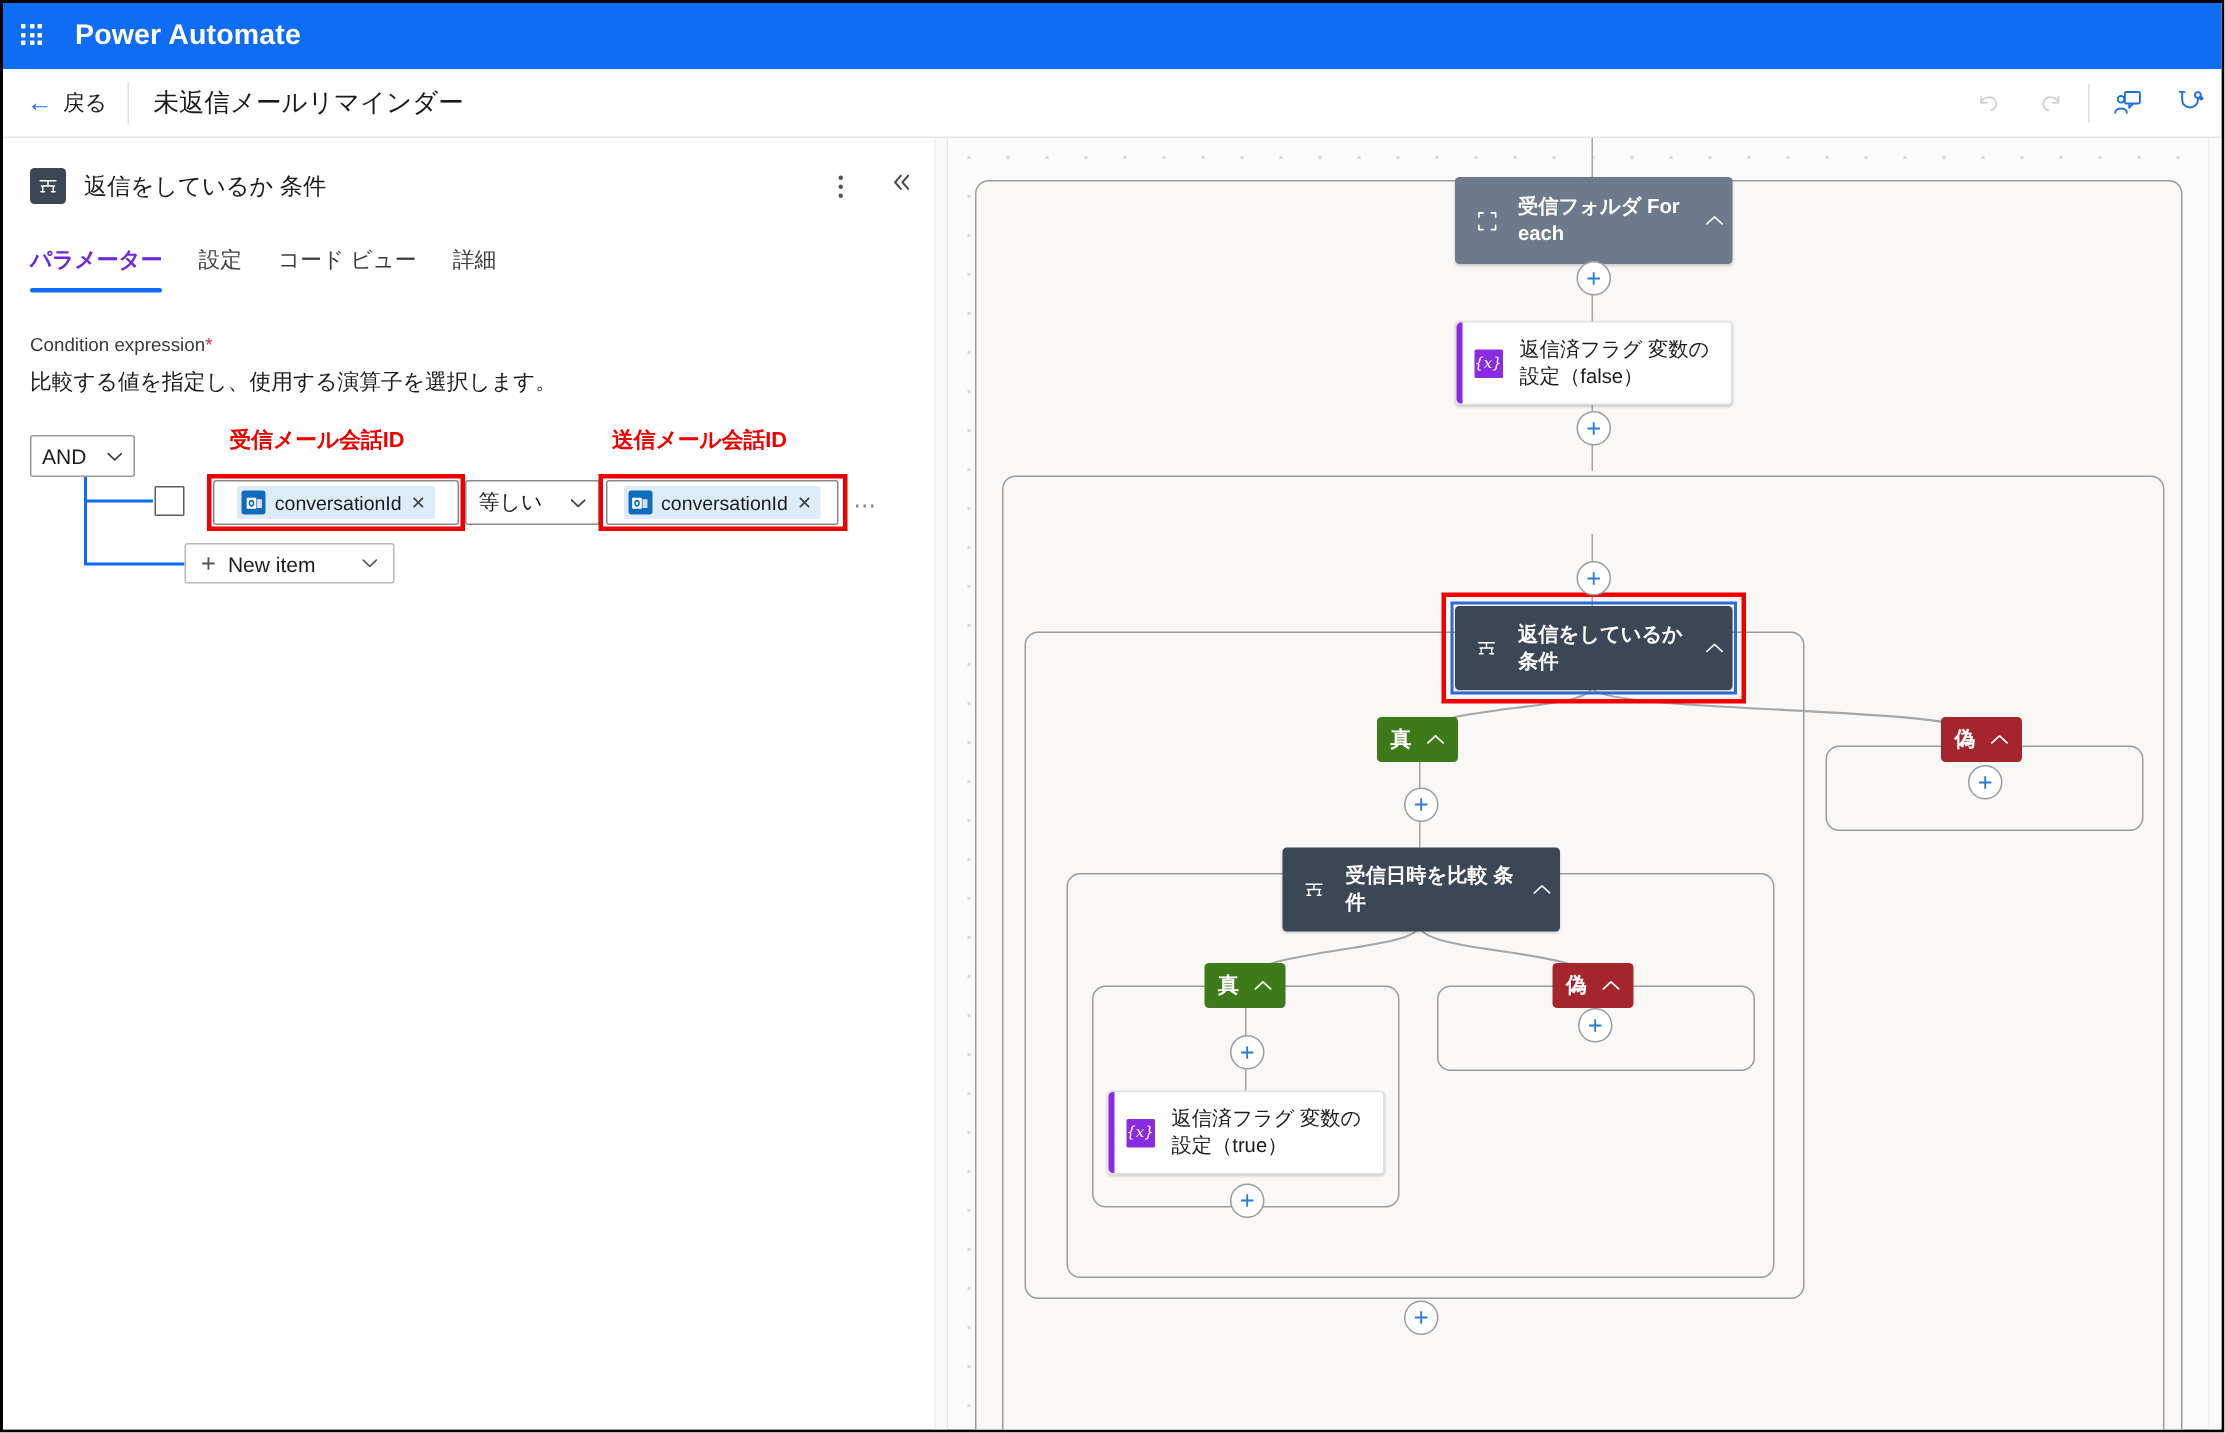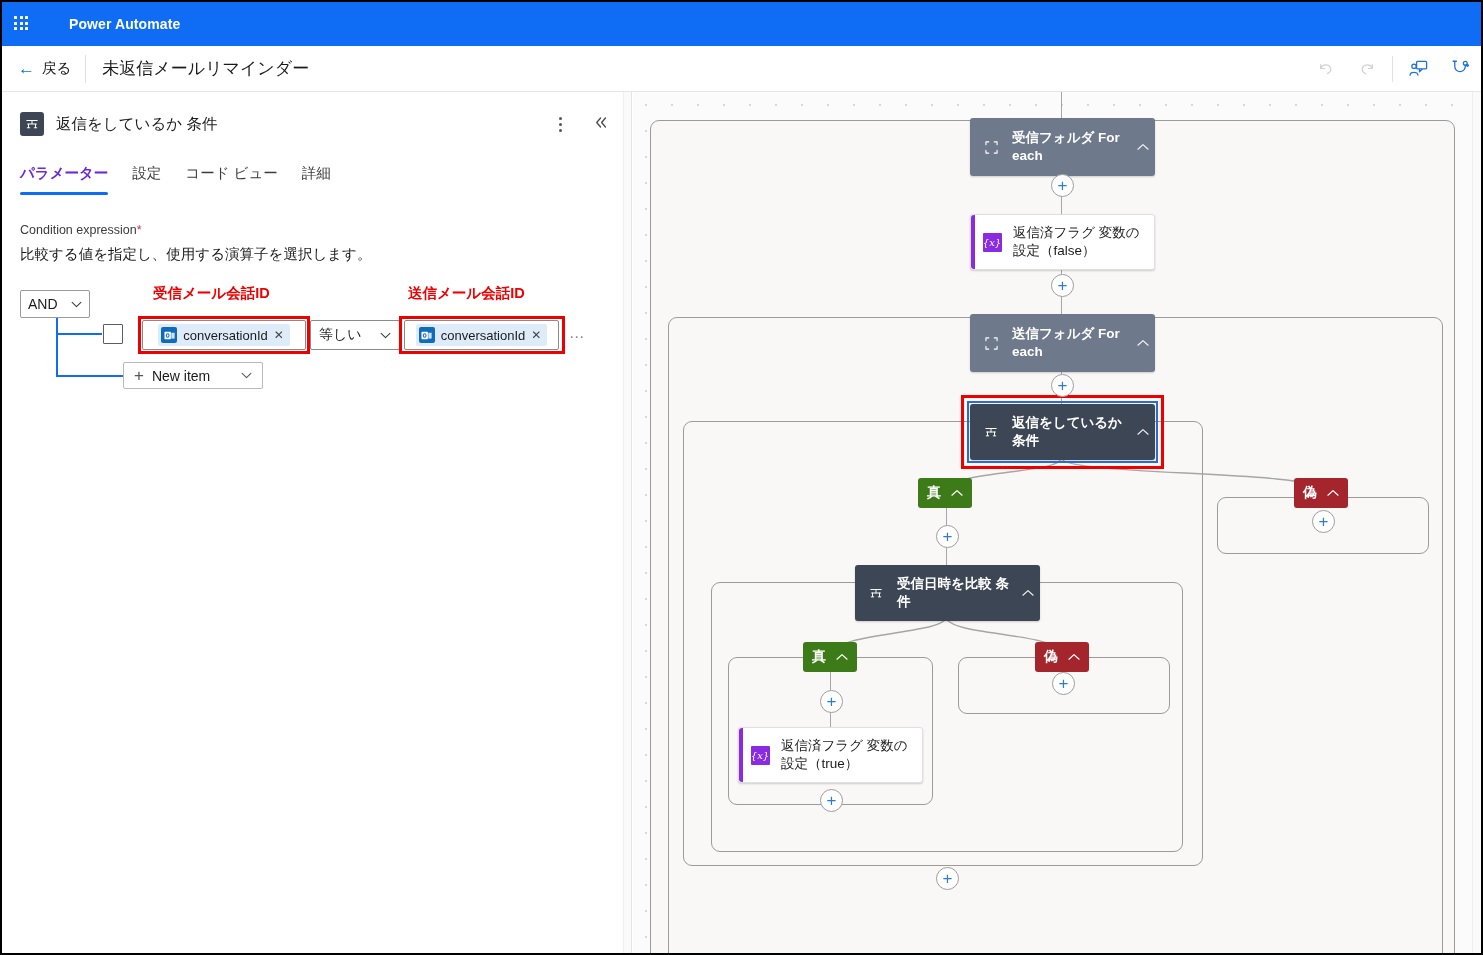--- a/index.html
+++ b/index.html
@@ -22,22 +22,22 @@
     width: 40px; height: 44px; display: flex; align-items: center;
     justify-content: center; cursor: pointer;
   }
   .waffle-grid {
     width: 16px; height: 16px;
     display: grid; grid-template-columns: repeat(3, 3px);
     grid-template-rows: repeat(3, 3px); gap: 2.5px;
   }
   .waffle-grid i { background: #fff; border-radius: 0.5px; display: block; }
   .brandtitle {
-    color: #fff; font-size: 14px; font-weight: bold;
-    letter-spacing: .1px; margin-left: 27px;
+    color: #fff; font-size: 19px; font-weight: bold;
+    letter-spacing: .1px; margin-left: 8px;
   }
 
   
   .cmdbar {
     position: absolute; left: 0; top: 44px; width: 100%; height: 46px;
     background: #fff; border-bottom: 1px solid #e6e6e6;
     display: flex; align-items: center;
   }
   .backbtn {
     display: flex; align-items: center; gap: 7px; height: 46px;
@@ -450,33 +450,20 @@
     </div>
 
     <div class="node action" style="left:337px; top:122px; width:185px; height:56px;">
       <span class="node-accent"></span>
       <span class="node-ico">
           <span class="var-ico">{x}</span>
         </span>
       <span class="node-label">返信済フラグ 変数の設定（false）</span>
     </div>
 
-    <div class="node scope" style="left:337px; top:222px; width:185px; height:58px;">
-      <span class="node-ico">
-        <svg width="13" height="13" viewBox="0 0 14 14">
-          <path d="M1 4 L1 1 L4 1 M10 1 L13 1 L13 4 M13 10 L13 13 L10 13 M4 13 L1 13 L1 10" fill="none" stroke="#ffffff" stroke-width="1.2" stroke-linecap="round" stroke-linejoin="round"></path>
-        </svg>
-      </span>
-      <span class="node-label">送信フォルダ For each</span>
-      <span class="node-chev">
-        <svg width="12" height="8" viewBox="0 0 13 8">
-            <path d="M1 6.4 L6.5 1.4 L12 6.4" fill="none" stroke="#fff" stroke-width="1.3" stroke-linecap="round" stroke-linejoin="round"></path>
-          </svg>
-      </span>
-    </div>
 
     <div class="node cond" style="left:337px; top:312px; width:185px; height:56px;">
       <span class="node-ico">
         <svg width="14" height="14" viewBox="0 0 16 16">
           <path d="M2 4 L14 4 M8 4 L8 8 M3 8 L13 8 M4 8 L4 12 M12 8 L12 12 M2.6 12.4 L5.4 12.4 M10.6 12.4 L13.4 12.4" stroke="#ffffff" stroke-width="1.1" fill="none" stroke-linecap="round"></path>
         </svg>
       </span>
       <span class="node-label">返信をしているか 条件</span>
       <span class="node-chev">
         <svg width="12" height="8" viewBox="0 0 13 8">

